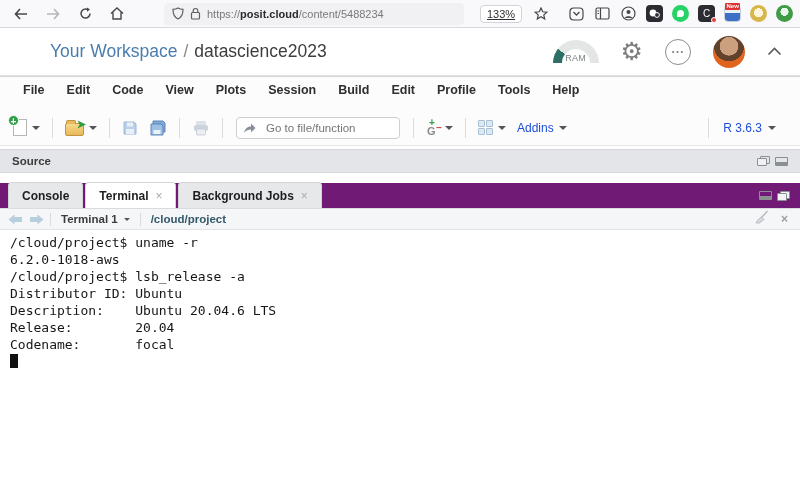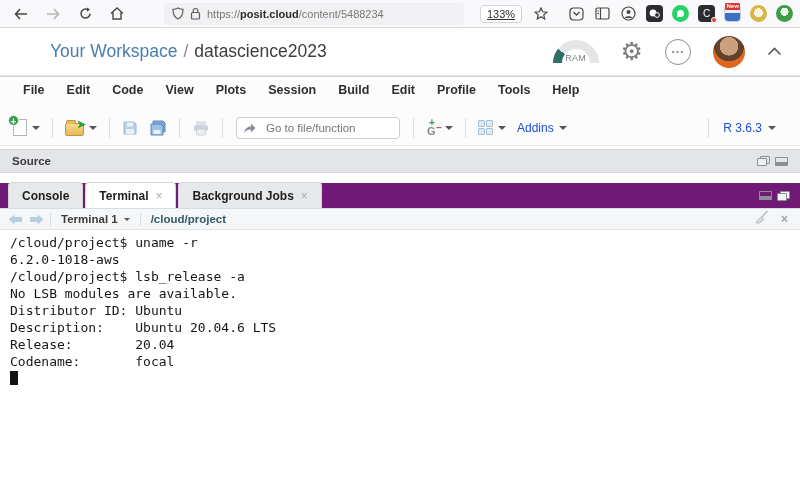--- a/index.html
+++ b/index.html
@@ -385,19 +385,18 @@
         </svg>
     </span>
     <span class="xclose">×</span>
   </div>
 </div>
 
 <div class="terminal">
   <div class="tline">/cloud/project$ uname -r</div>
   <div class="tline">6.2.0-1018-aws</div>
   <div class="tline">/cloud/project$ lsb_release -a</div>
-  <div class="tline">No LSB modules are available.</div>
   <div class="tline">Distributor ID: Ubuntu</div>
   <div class="tline">Description:    Ubuntu 20.04.6 LTS</div>
   <div class="tline">Release:        20.04</div>
   <div class="tline">Codename:       focal</div>
   <div class="tline"><span class="cursor"></span></div>
 </div>
 
 </body></html>

